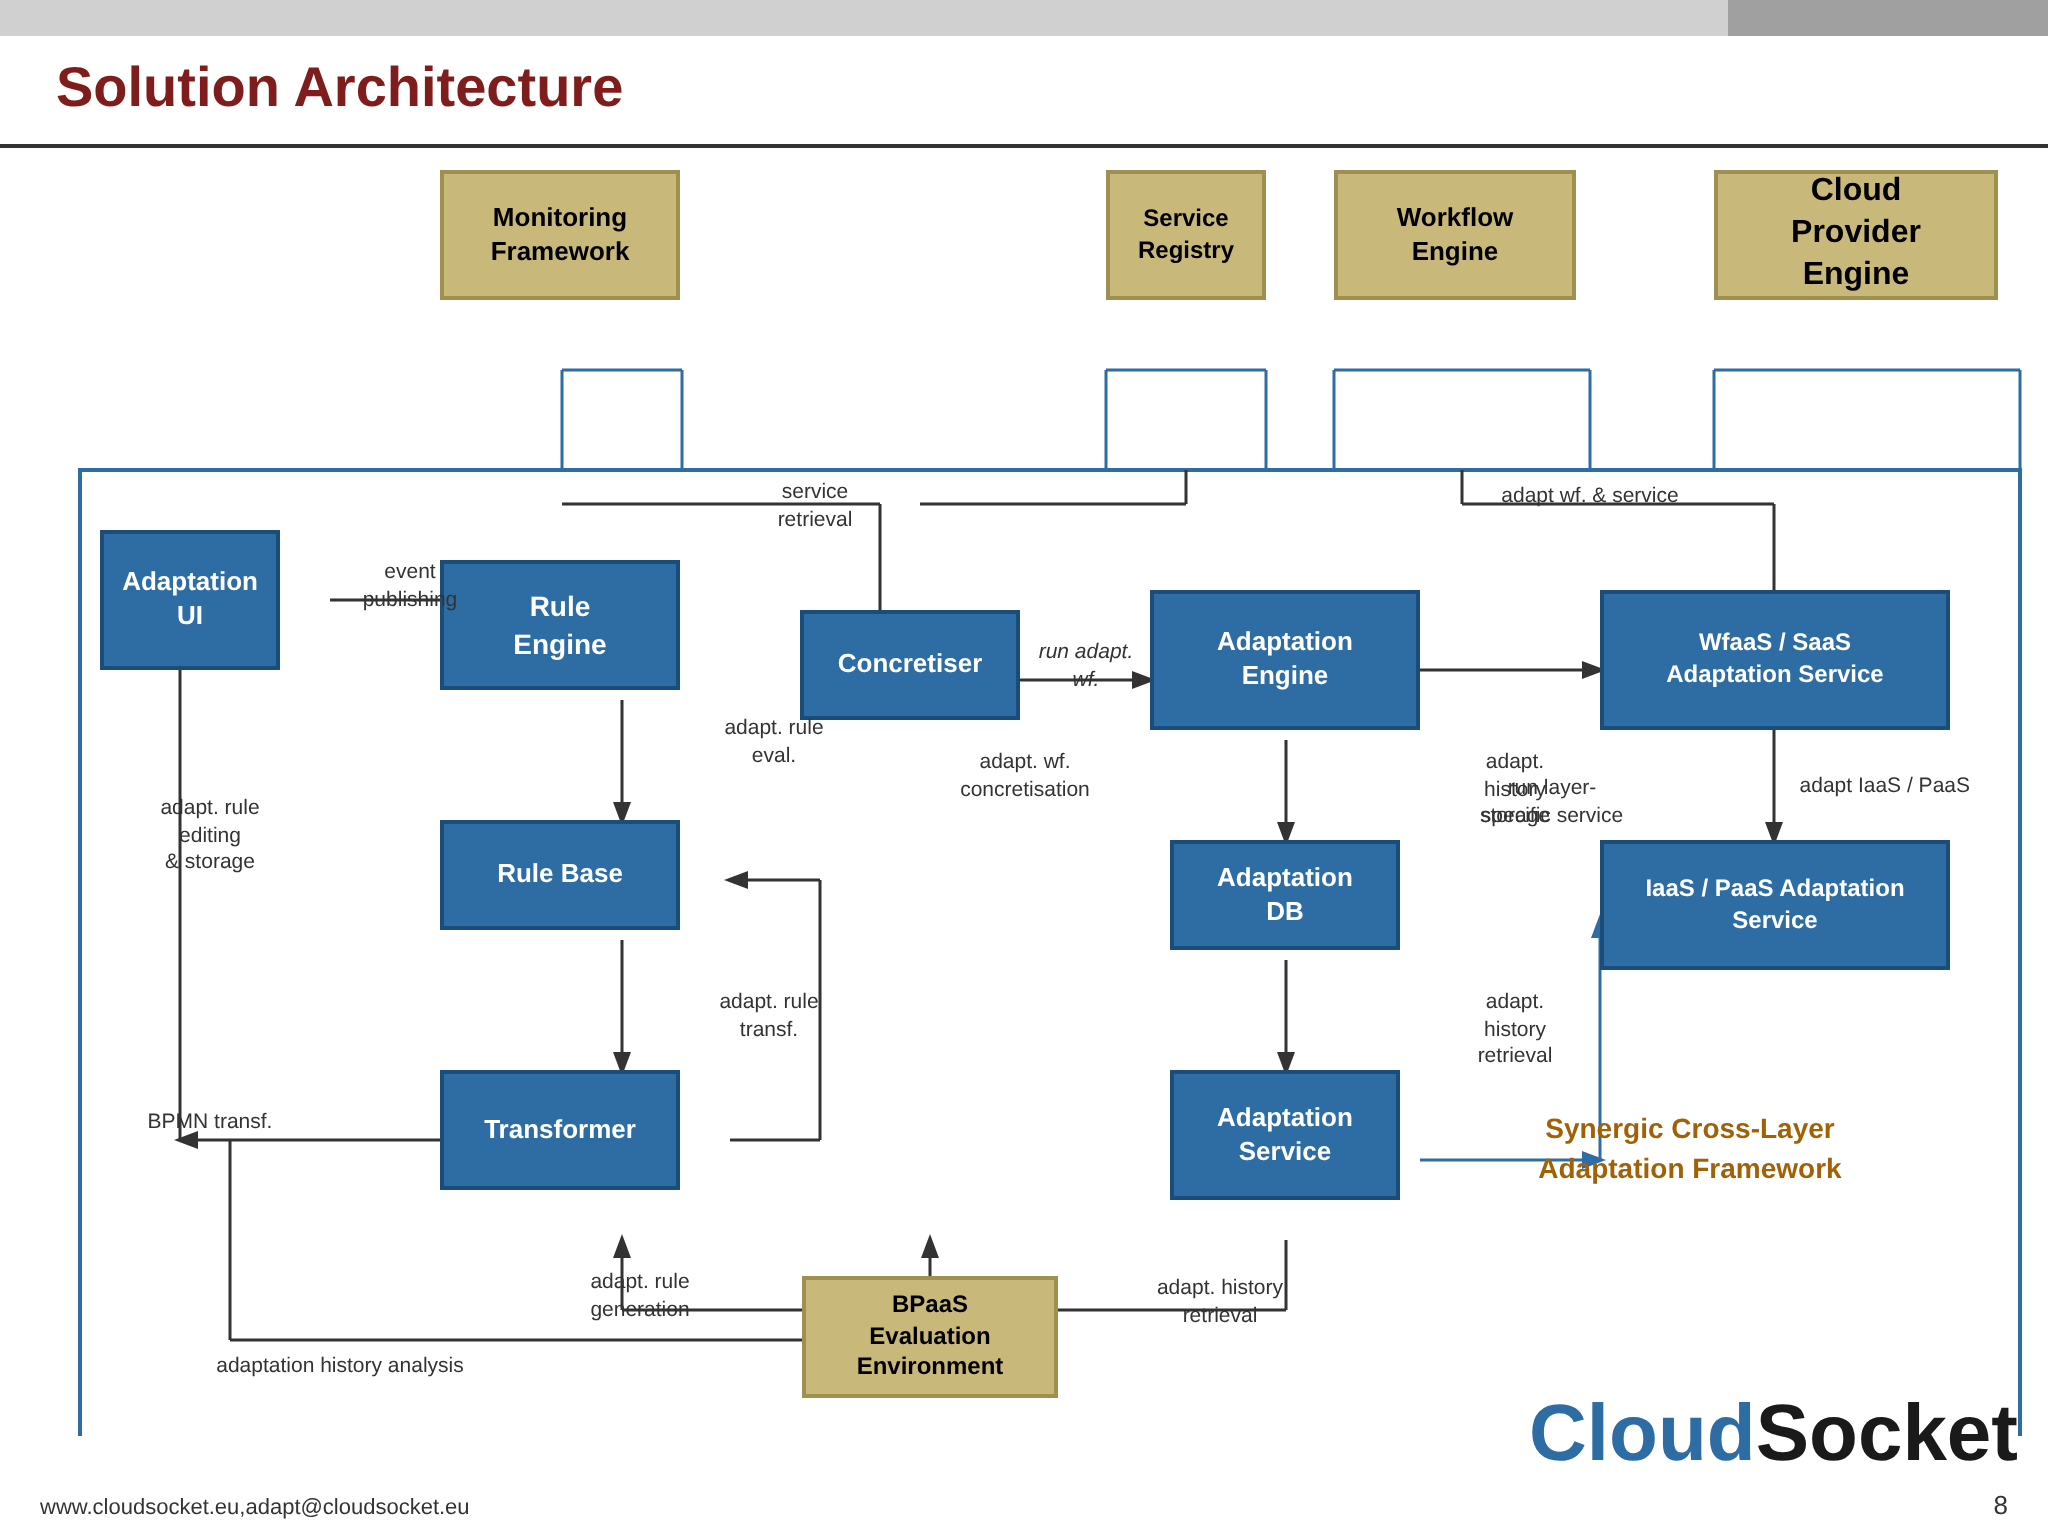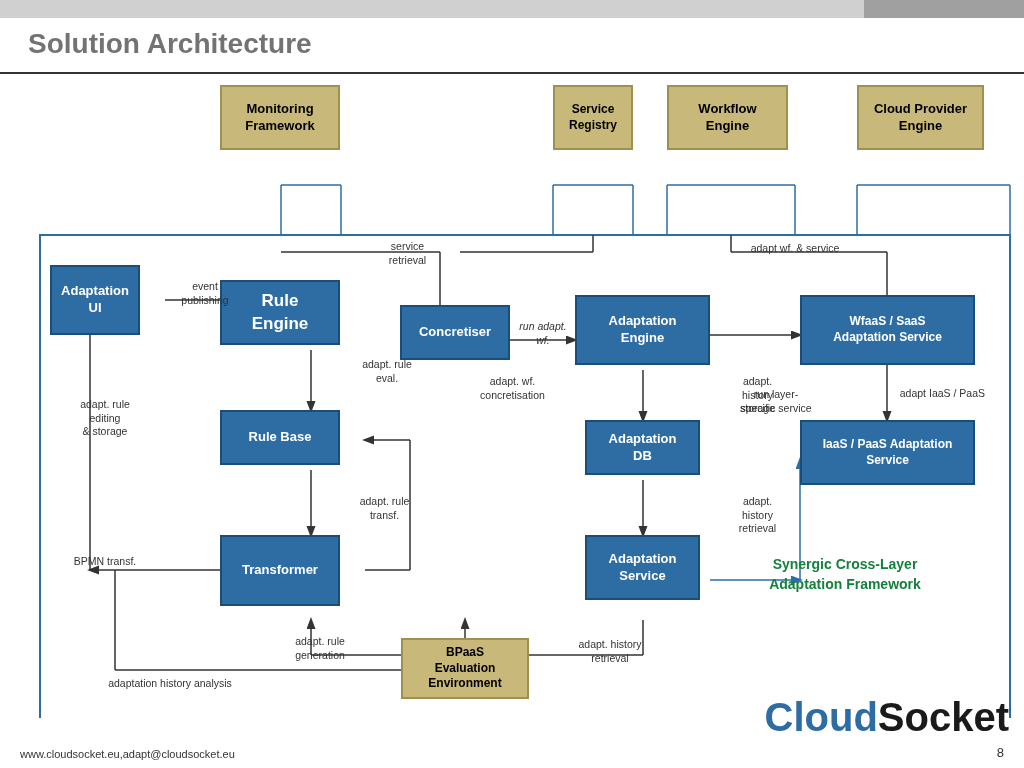--- a/index.html
+++ b/index.html
@@ -27,21 +27,21 @@
       background: #a0a0a0;
     }
 
     
     .page-title {
       position: absolute;
       top: 28px;
       left: 28px;
       font-size: 28px;
       font-weight: bold;
-      color: #737373;
+      color: #7f1d1d;
     }
 
     
     .divider {
       position: absolute;
       top: 72px;
       left: 0; right: 0;
       height: 2px;
       background: #333;
     }
@@ -126,21 +126,21 @@
     }
     .logo span.cloud {
       color: #2e6da4;
     }
 
     
     .synergic-text {
       position: absolute;
       font-size: 14px;
       font-weight: bold;
-      color: #15803d;
+      color: #a16207;
       text-align: center;
       line-height: 1.4;
     }
   </style>
 </head>
 <body>
 
 <div class="top-bar"></div>
 <div class="top-bar-right"></div>
 
@@ -236,29 +236,29 @@
   </div>
 
   <div class="box box-tan" style="left:543px; top:5px; width:80px; height:65px; font-size:12px;">
     <span>Service<br>Registry</span>
   </div>
 
   <div class="box box-tan" style="left:657px; top:5px; width:121px; height:65px; font-size:13px;">
     <span>Workflow<br>Engine</span>
   </div>
 
-  <div class="box box-tan" style="left:847px; top:5px; width:127px; height:65px; font-size:13px;">
+  <div class="box box-tan" style="left:847px; top:5px; width:142px; height:65px; font-size:16px;">
     <span>Cloud Provider<br>Engine</span>
   </div>
 
   <div class="box box-blue" style="left:40px; top:185px; width:90px; height:70px; font-size:13px;">
     <span>Adaptation<br>UI</span>
   </div>
 
-  <div class="box box-blue" style="left:210px; top:200px; width:120px; height:65px; font-size:17px;">
+  <div class="box box-blue" style="left:210px; top:200px; width:120px; height:65px; font-size:14px;">
     <span>Rule<br>Engine</span>
   </div>
 
   <div class="box box-blue" style="left:390px; top:225px; width:110px; height:55px; font-size:13px;">
     <span>Concretiser</span>
   </div>
 
   <div class="box box-blue" style="left:565px; top:215px; width:135px; height:70px; font-size:13px;">
     <span>Adaptation<br>Engine</span>
   </div>
@@ -272,21 +272,21 @@
   </div>
 
   <div class="box box-blue" style="left:575px; top:340px; width:115px; height:55px; font-size:13px;">
     <span>Adaptation<br>DB</span>
   </div>
 
   <div class="box box-blue" style="left:790px; top:340px; width:175px; height:65px; font-size:12px;">
     <span>IaaS / PaaS Adaptation<br>Service</span>
   </div>
 
-  <div class="box box-blue" style="left:210px; top:455px; width:120px; height:71px; font-size:13px;">
+  <div class="box box-blue" style="left:210px; top:455px; width:120px; height:60px; font-size:13px;">
     <span>Transformer</span>
   </div>
 
   <div class="box box-blue" style="left:575px; top:455px; width:115px; height:65px; font-size:13px;">
     <span>Adaptation<br>Service</span>
   </div>
 
   <div class="box box-tan" style="left:391px; top:558px; width:128px; height:61px; font-size:12px;">
     <span>BPaaS Evaluation<br>Environment</span>
   </div>

